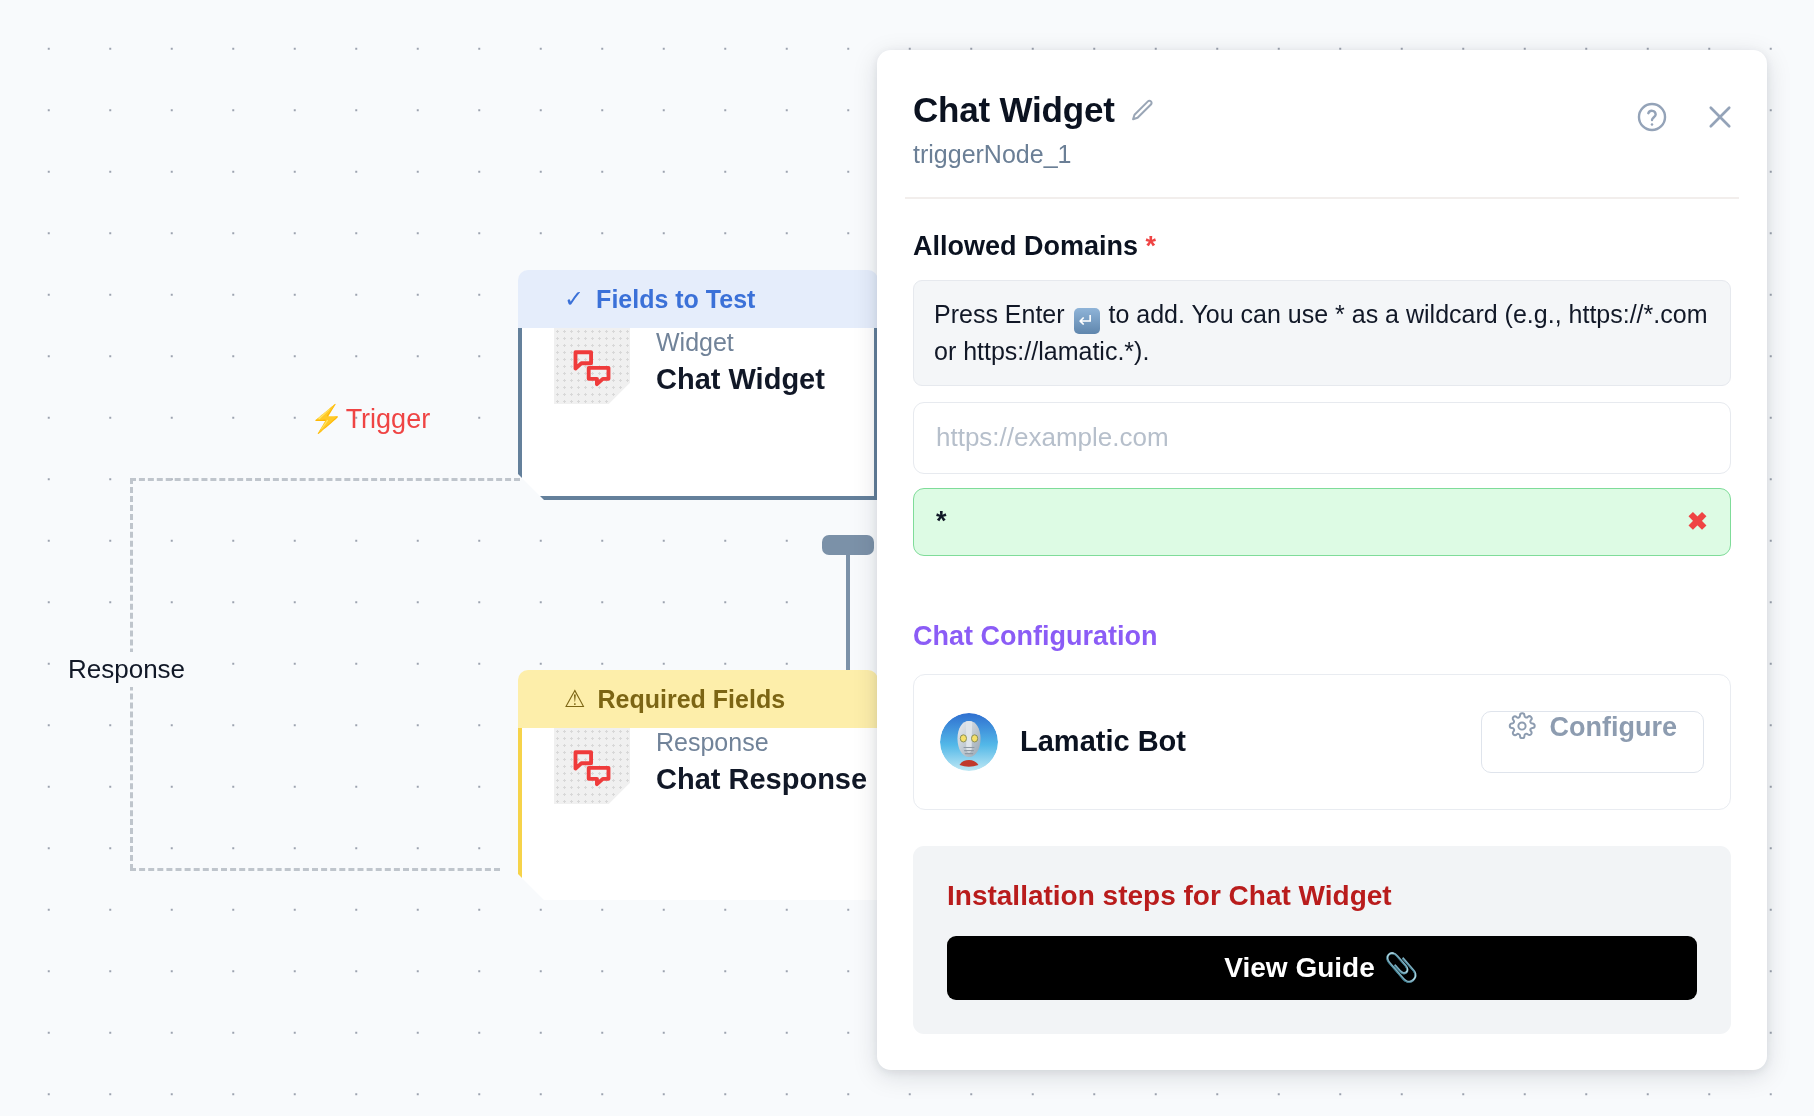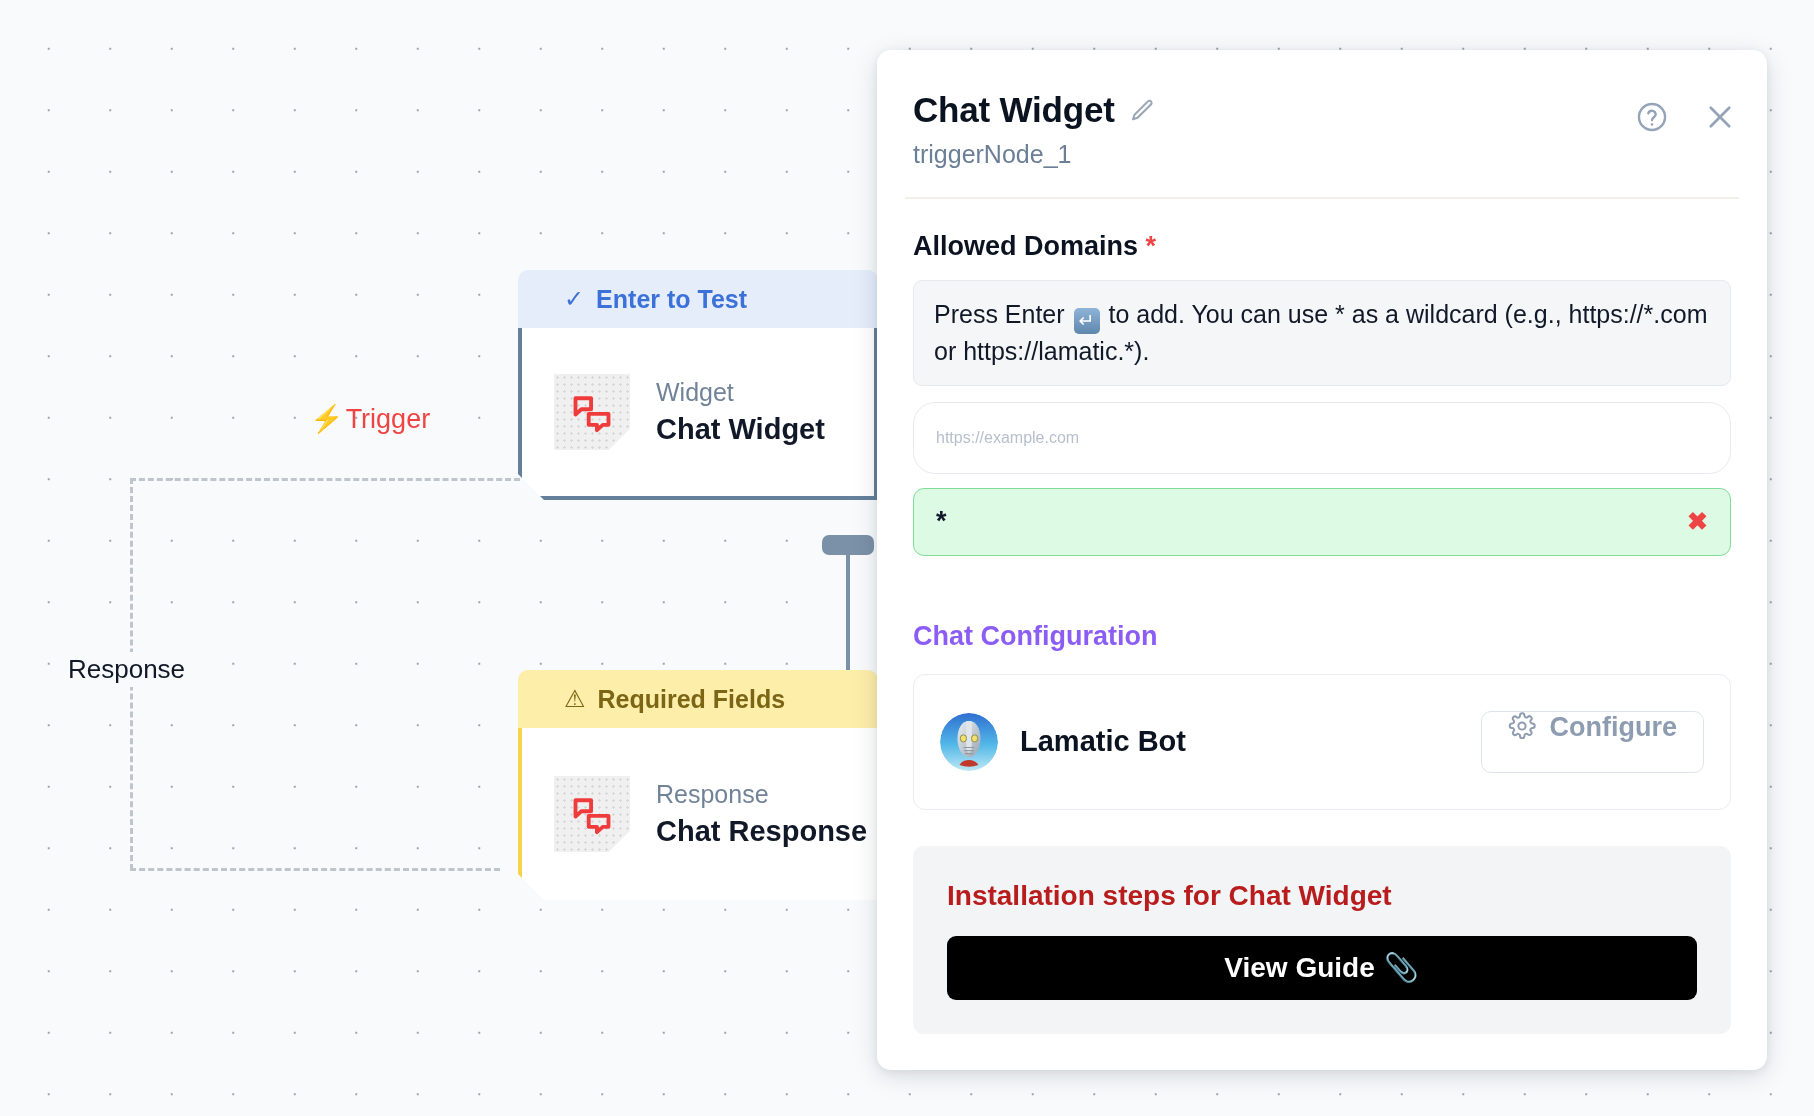--- a/index.html
+++ b/index.html
@@ -59,21 +59,21 @@
     border-radius: 10px 10px 0 0;
   }
   .banner-ready { background: #e5edfb; color: #3b71d8; }
   .banner-required { background: #fdeeaa; color: #7c6514; }
   .banner-icon { font-size: 24px; font-weight: normal; }
 
   .node-body {
     position: relative;
     height: 172px;
     background: #ffffff;
-    display: flex; align-items: center;
+    display: flex; 
     padding-left: 32px;
     gap: 26px;
     
     clip-path: polygon(0 0, 100% 0, 100% 100%, 26px 100%, 0 calc(100% - 26px));
   }
   .node-body.selected {
     border-left: 4px solid #64809b;
     border-bottom: 4px solid #64809b;
     border-right: 4px solid #64809b;
   }
@@ -157,24 +157,24 @@
     color: #fff;
     font-size: 19px; line-height: 26px; text-align: center;
     margin: 0 2px;
   }
 
   .text-input {
     margin-top: 16px;
     width: 100%;
     height: 72px;
     border: 1px solid #e7eaef;
-    border-radius: 22px;
+    border-radius: 11px;
     background: #fff;
     padding: 0 22px;
-    font-size: 16px;
+    font-size: 26px;
     color: #0f766e;
     font-family: "Liberation Sans", sans-serif;
     outline: none;
   }
   .text-input::placeholder { color: #b6bfcb; }
 
   .tag-row {
     margin-top: 14px;
     height: 68px;
     background: #ddfbe4;
@@ -254,21 +254,21 @@
       <span>Response</span>
     </div>
 
     <div class="handle" style="left:822px; top:535px;"></div>
     <div class="conn-line" style="left:846px; top:550px; height:170px;"></div>
     <div class="handle" style="left:822px; top:708px;"></div>
 
     <div class="node" style="left:518px; top:270px;">
       <div class="node-banner banner-ready">
         <span class="banner-icon">✓</span>
-        <span>Enter to Test</span>
+        <span>Fields to Test</span>
       </div>
       <div class="node-body selected">
         <div class="node-icon-tile">
           <svg width="44" height="44" viewBox="0 0 24 24" fill="none" stroke="#ef3b3b" stroke-width="2.1" stroke-linecap="round" stroke-linejoin="round">
             <path d="M3 4.5h8.5v6H6.2L3 13.4z"></path>
             <path d="M10.2 13h10.8v6h-3.1l-3.2 2.9V19h-4.5z"></path>
           </svg>
         </div>
         <div class="node-text">
           <div class="node-kind">Widget</div>

